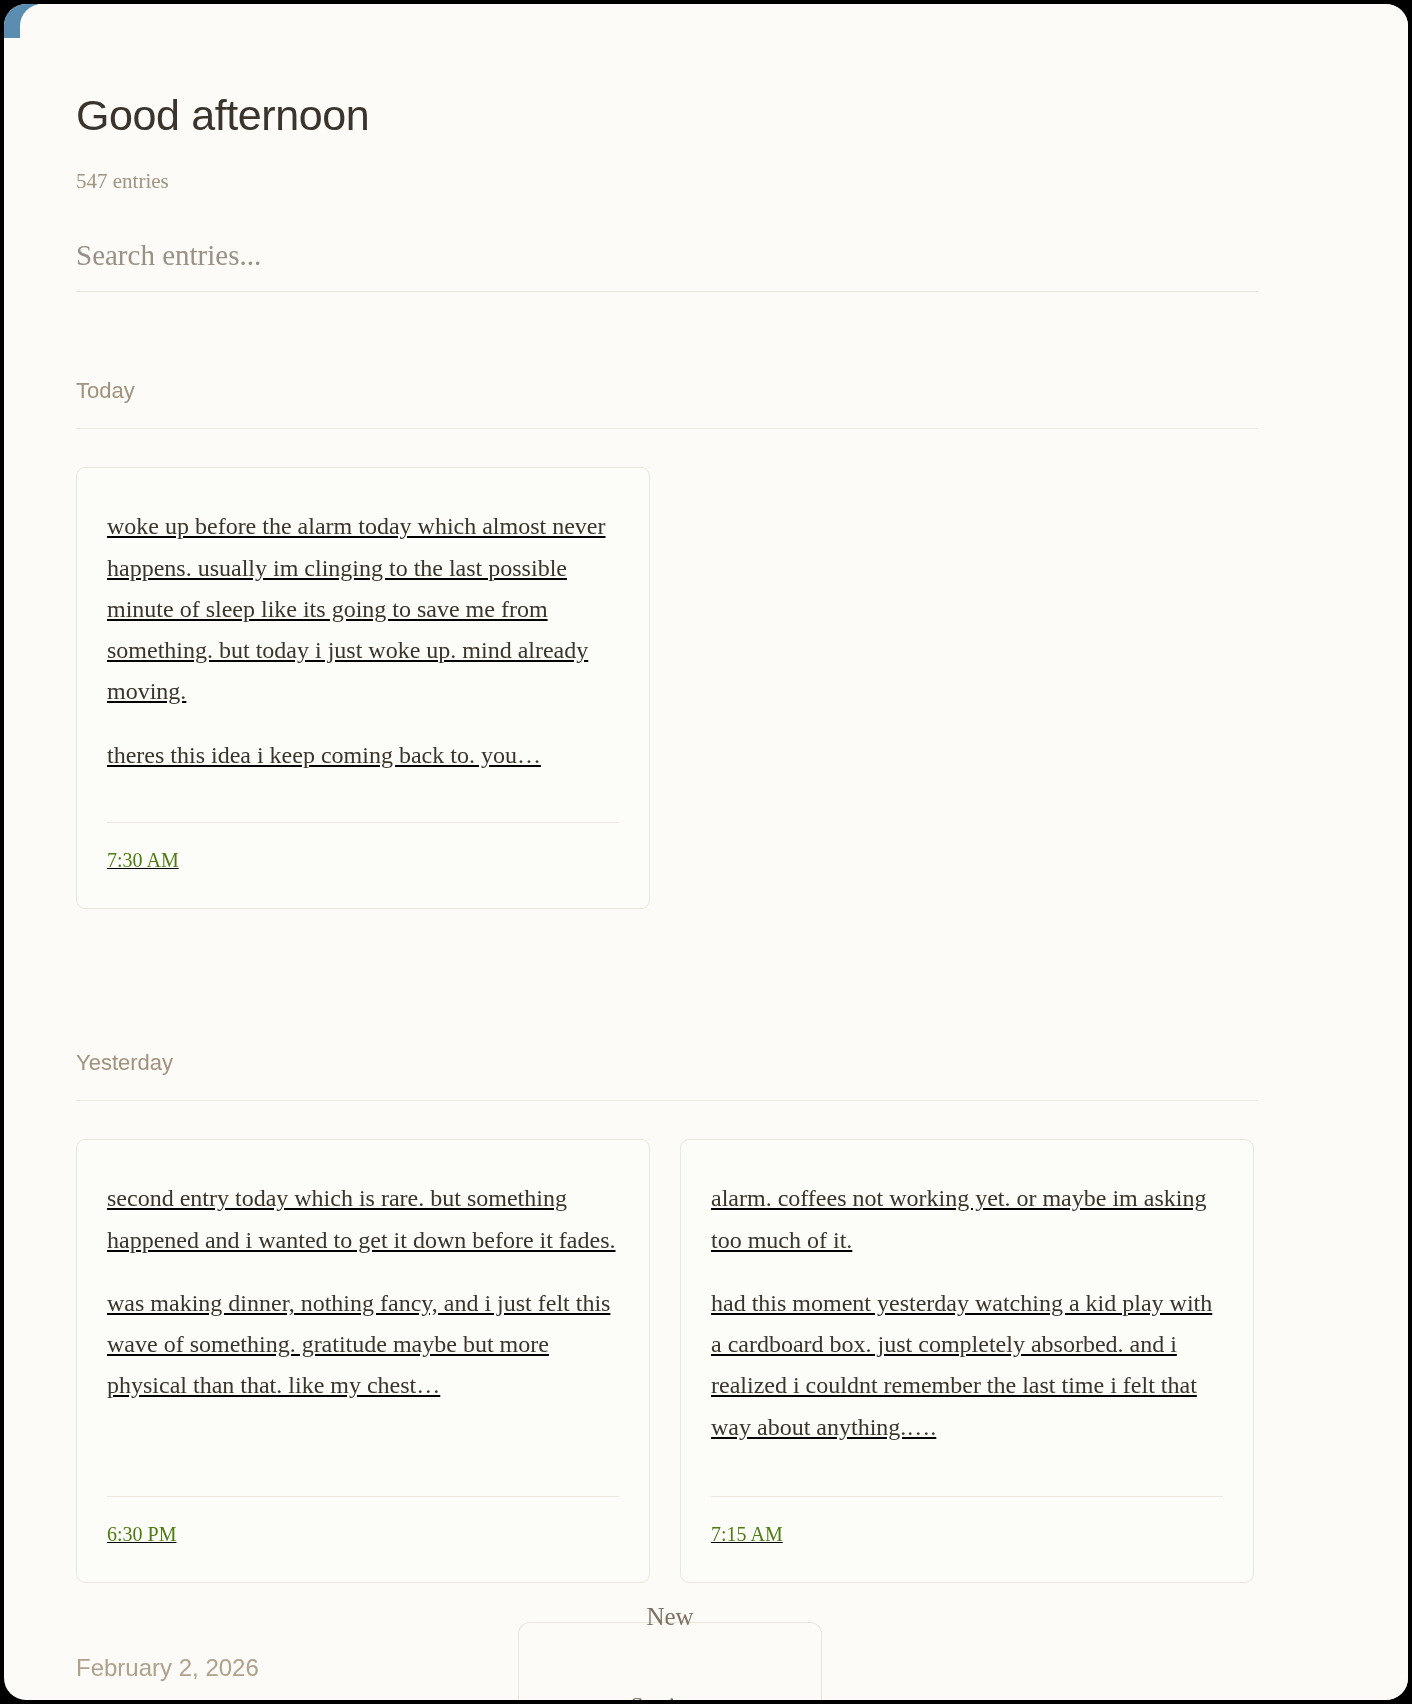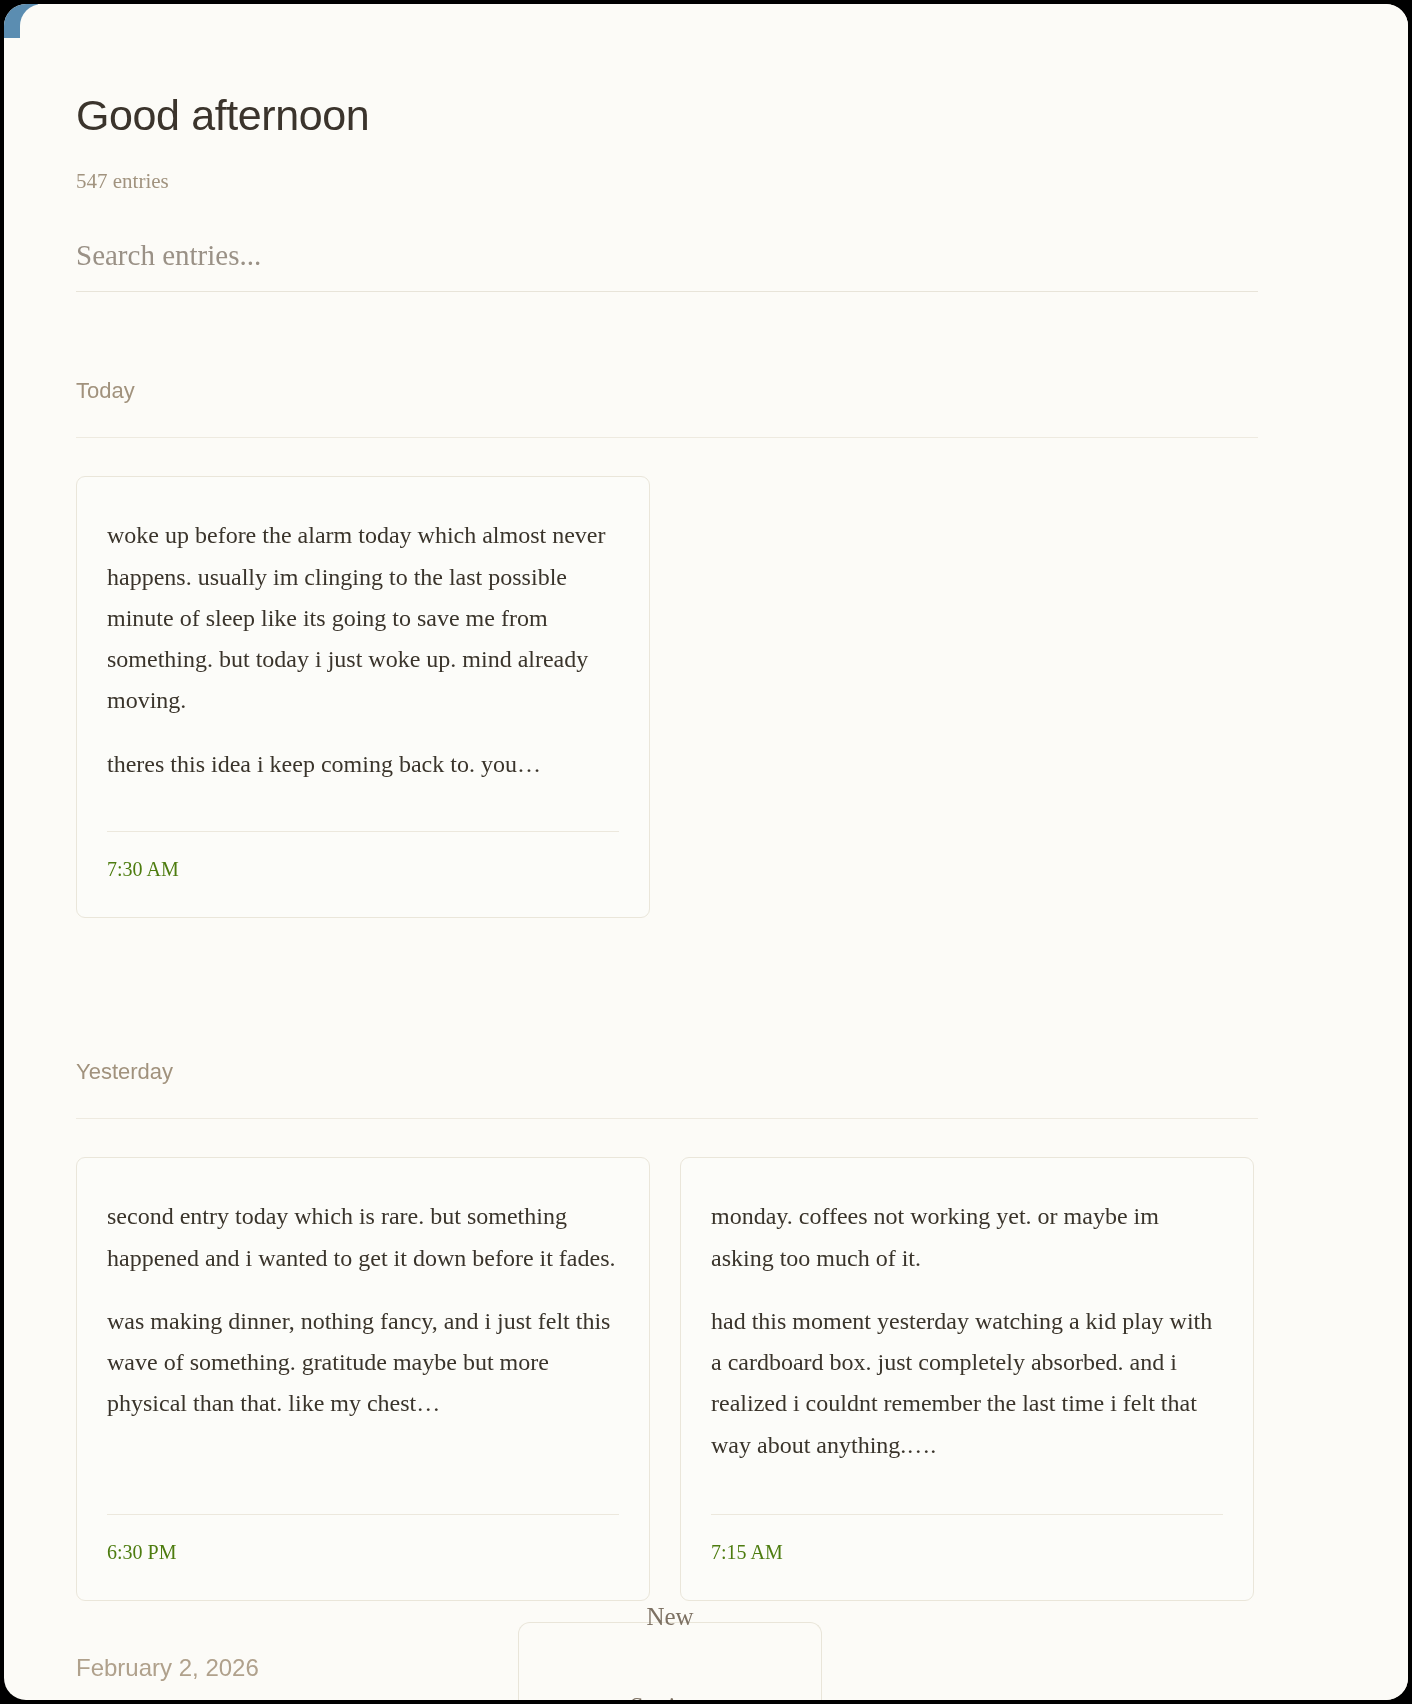--- a/index.html
+++ b/index.html
@@ -101,33 +101,34 @@
     opacity: 1;
   }
 
   
   .section { margin-top: 0; }
 
   .section-head {
     font-family: "Liberation Sans", sans-serif;
     font-size: 22px;
     color: #a1927d;
-    padding-bottom: 33px;
+    padding-bottom: 24px;
     border-bottom: 1px solid #eeeae0;
     width: 1182px;
   }
 
   .section-today { margin-top: 86px; }
   .section-yesterday { margin-top: 141px; }
 
   .cards {
     display: flex;
     gap: 30px;
     margin-top: 38px;
     align-items: flex-end;
+    text-decoration: underline;
   }
 
   .entry-card {
     width: 574px;
     background: #FCFCF9;
     border: 1px solid #eae6da;
     border-radius: 9px;
     padding: 38px 30px 0 30px;
     display: flex;
     flex-direction: column;
@@ -242,21 +243,21 @@
                 <p>second entry today which is rare. but something happened and i wanted to get it down before it fades.</p>
                 <p>was making dinner, nothing fancy, and i just felt this wave of something. gratitude maybe but more physical than that. like my chest…</p>
               </div>
               <div class="entry-foot">
                 <span class="entry-time">6:30 PM</span>
               </div>
             </div>
 
             <div class="entry-card card-yesterday">
               <div class="entry-body">
-                <p>monday. coffees not working yet. or maybe im asking too much of it.</p>
+                <p>alarm. coffees not working yet. or maybe im asking too much of it.</p>
                 <p>had this moment yesterday watching a kid play with a cardboard box. just completely absorbed. and i realized i couldnt remember the last time i felt that way about anything.….</p>
               </div>
               <div class="entry-foot">
                 <span class="entry-time">7:15 AM</span>
               </div>
             </div>
 
           </div>
         </div>
 

